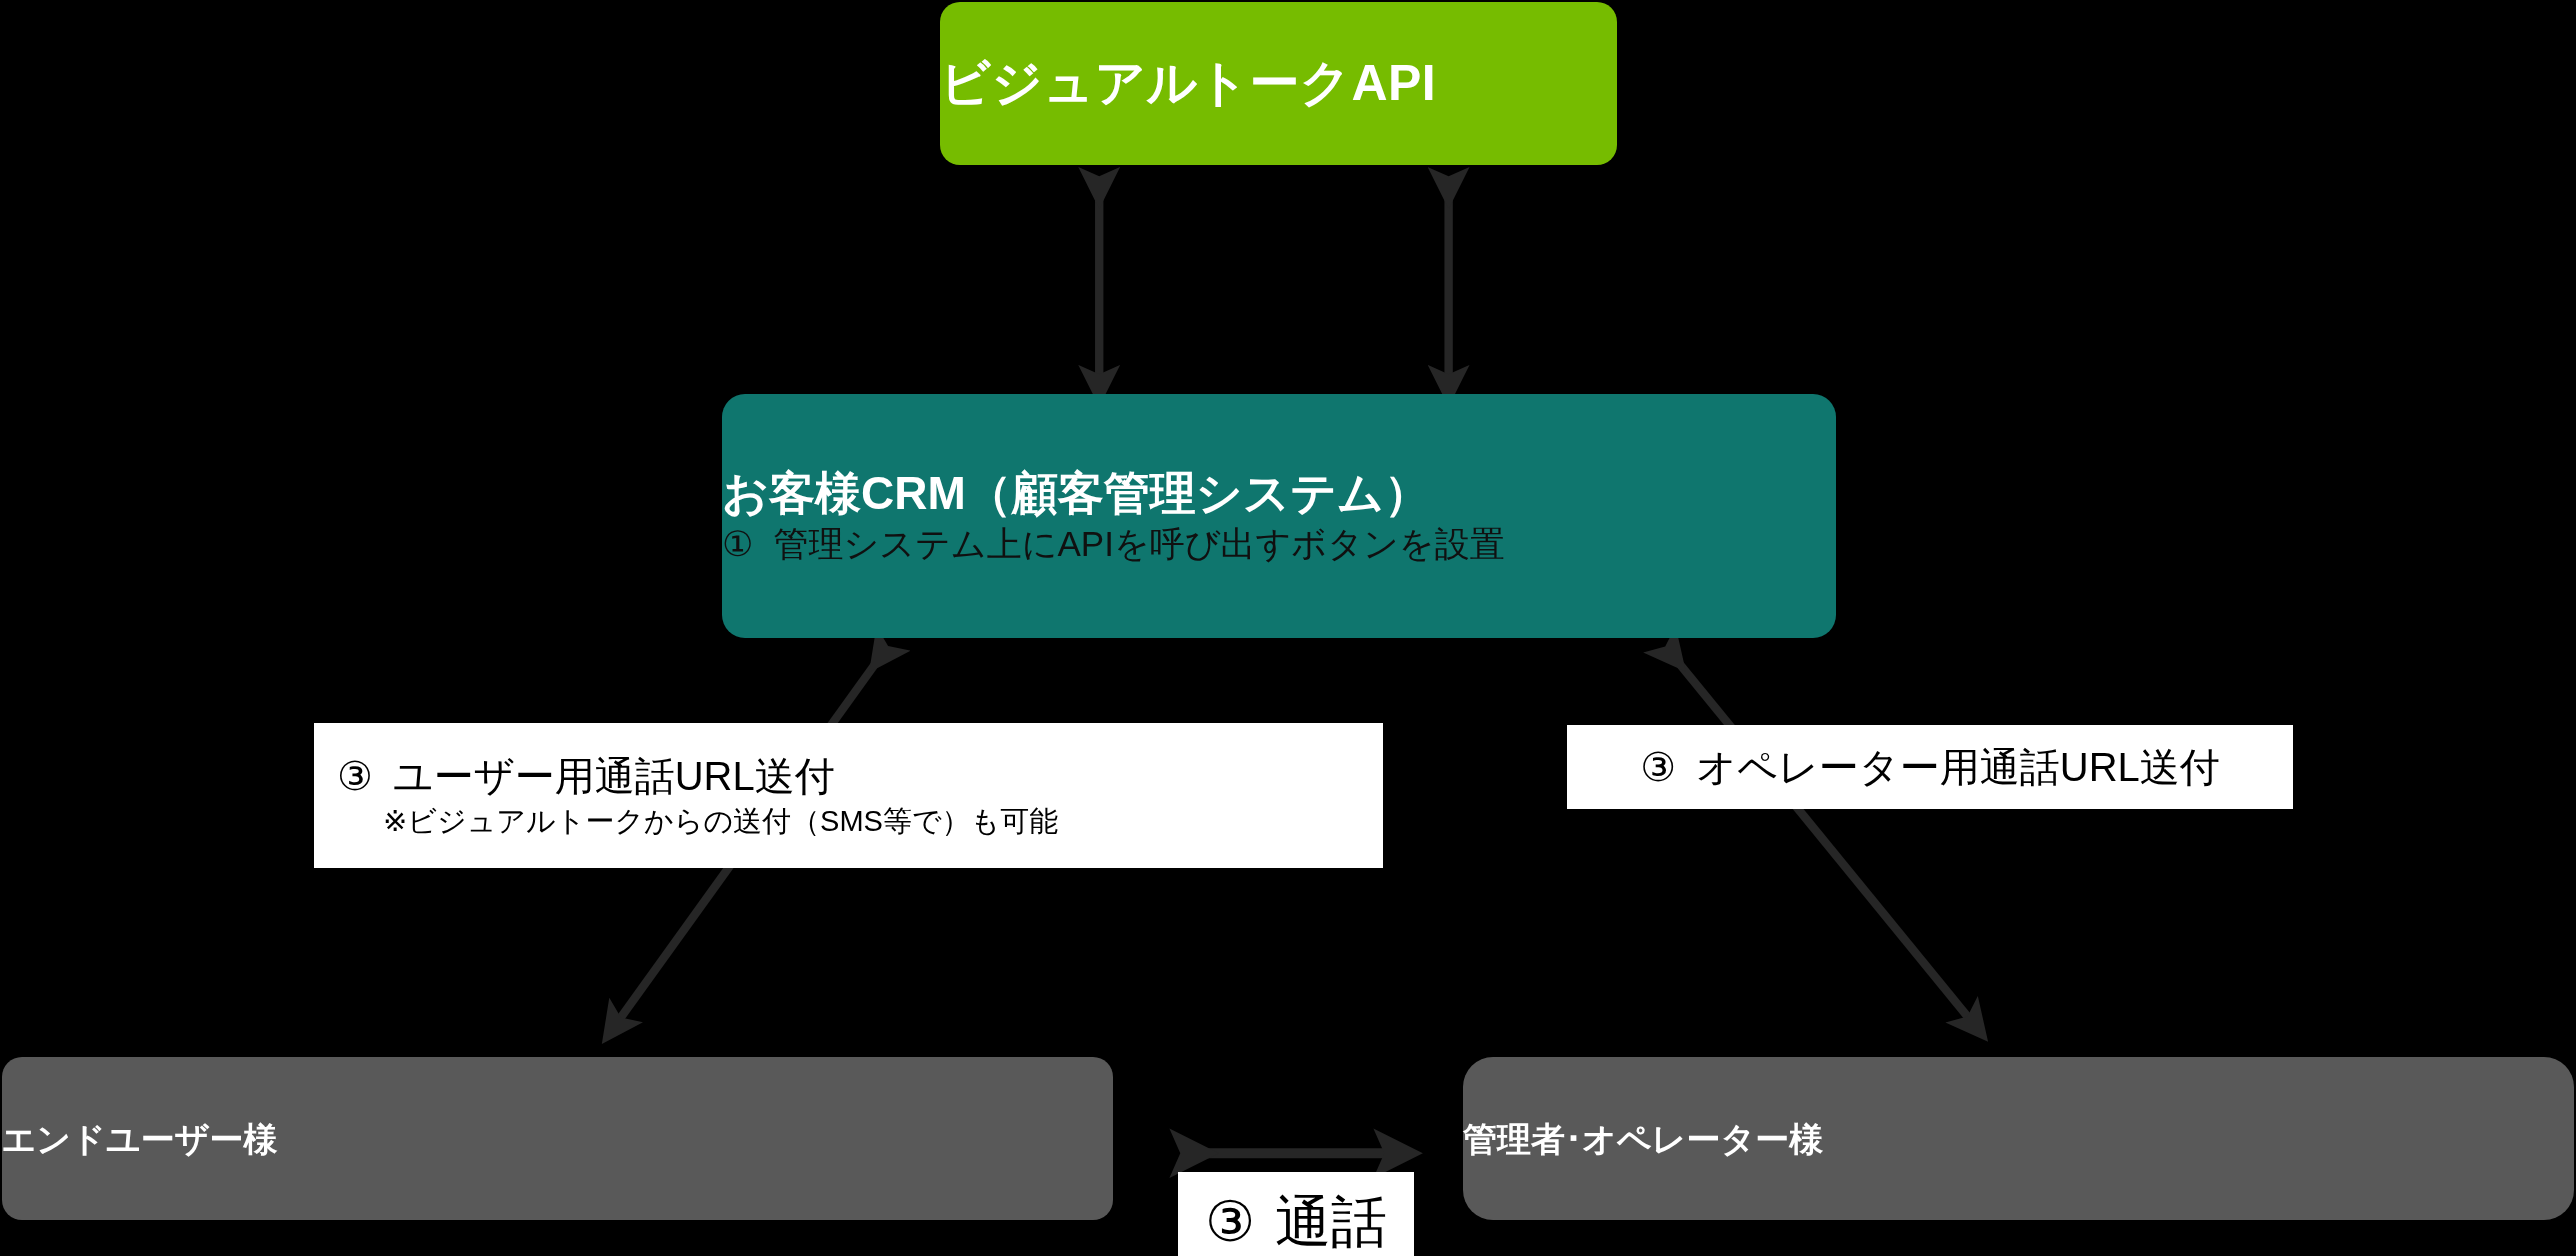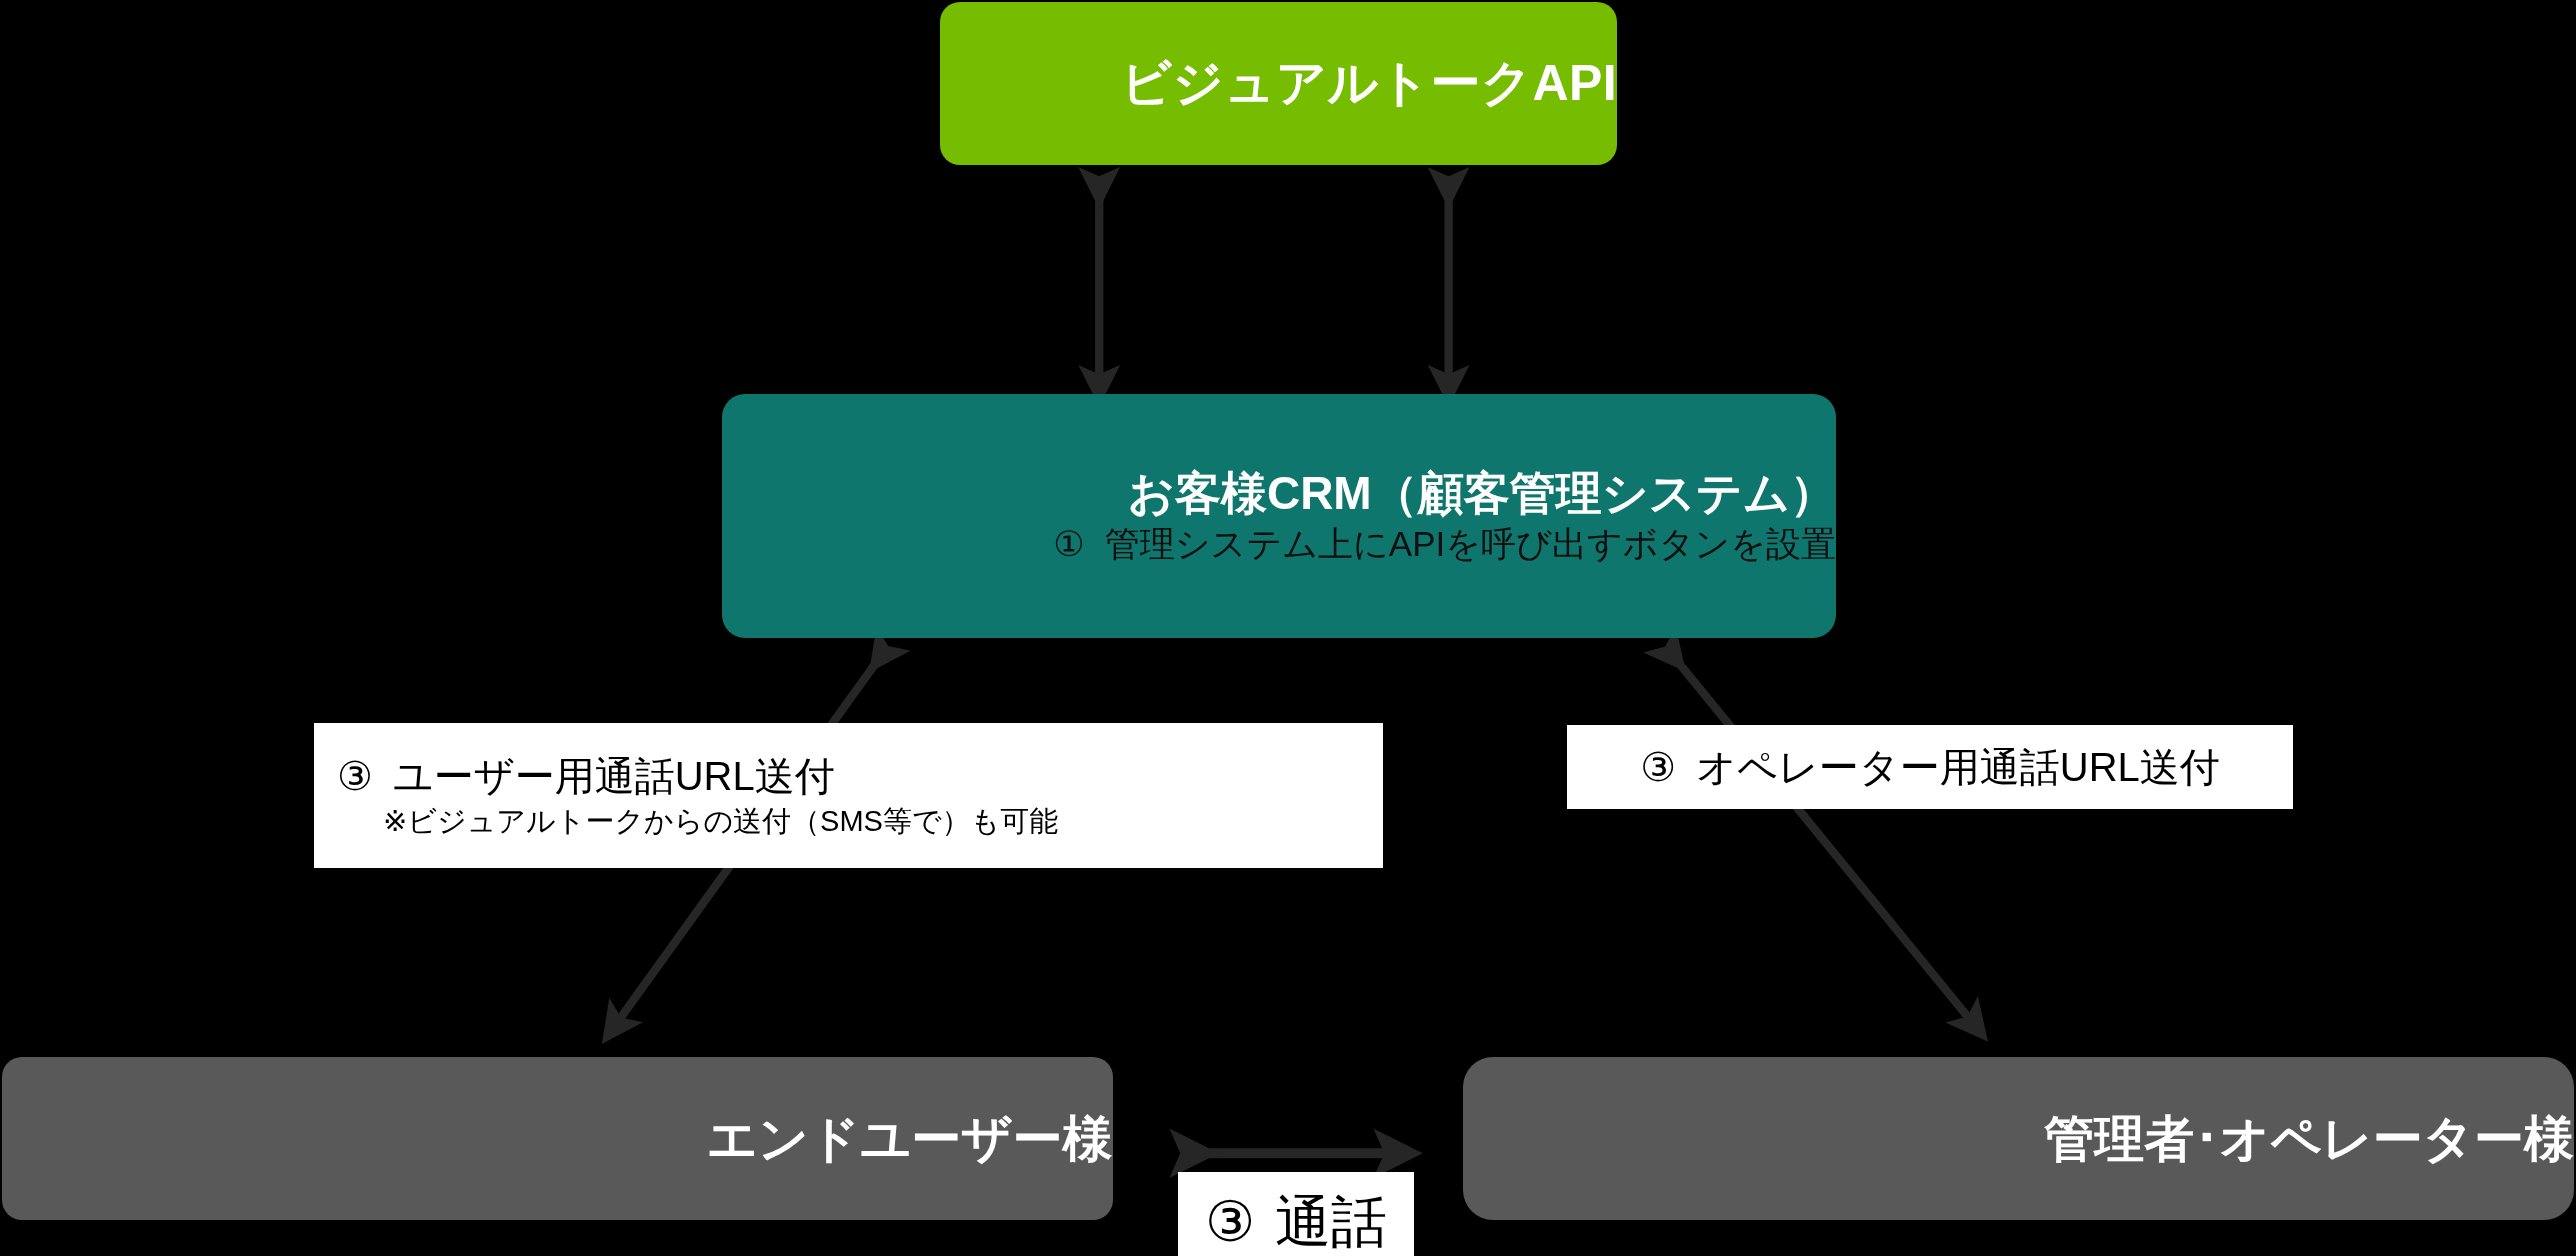--- a/index.html
+++ b/index.html
@@ -31,21 +31,21 @@
     z-index: 2;
     pointer-events: none;
   }
 
   
   .node {
     position: absolute;
     box-sizing: border-box;
     display: flex;
     flex-direction: column;
-    align-items: flex-end;
+    align-items: flex-start;
     justify-content: center;
     z-index: 3;
   }
 
   .node-api {
     left: 940px;
     top: 1.5px;
     width: 677px;
     height: 163px;
     background: #76BC00;
@@ -97,21 +97,21 @@
     left: 1463px;
     top: 1057px;
     width: 1111px;
     height: 163px;
     background: #595959;
     border-radius: 30px;
   }
   .node-enduser .title,
   .node-operator .title {
     color: #FFFFFF;
-    font-size: 50px;
+    font-size: 34px;
     font-weight: bold;
     line-height: 1;
     white-space: nowrap;
   }
 
   
   .callout {
     position: absolute;
     background: #FFFFFF;
     color: #000000;

